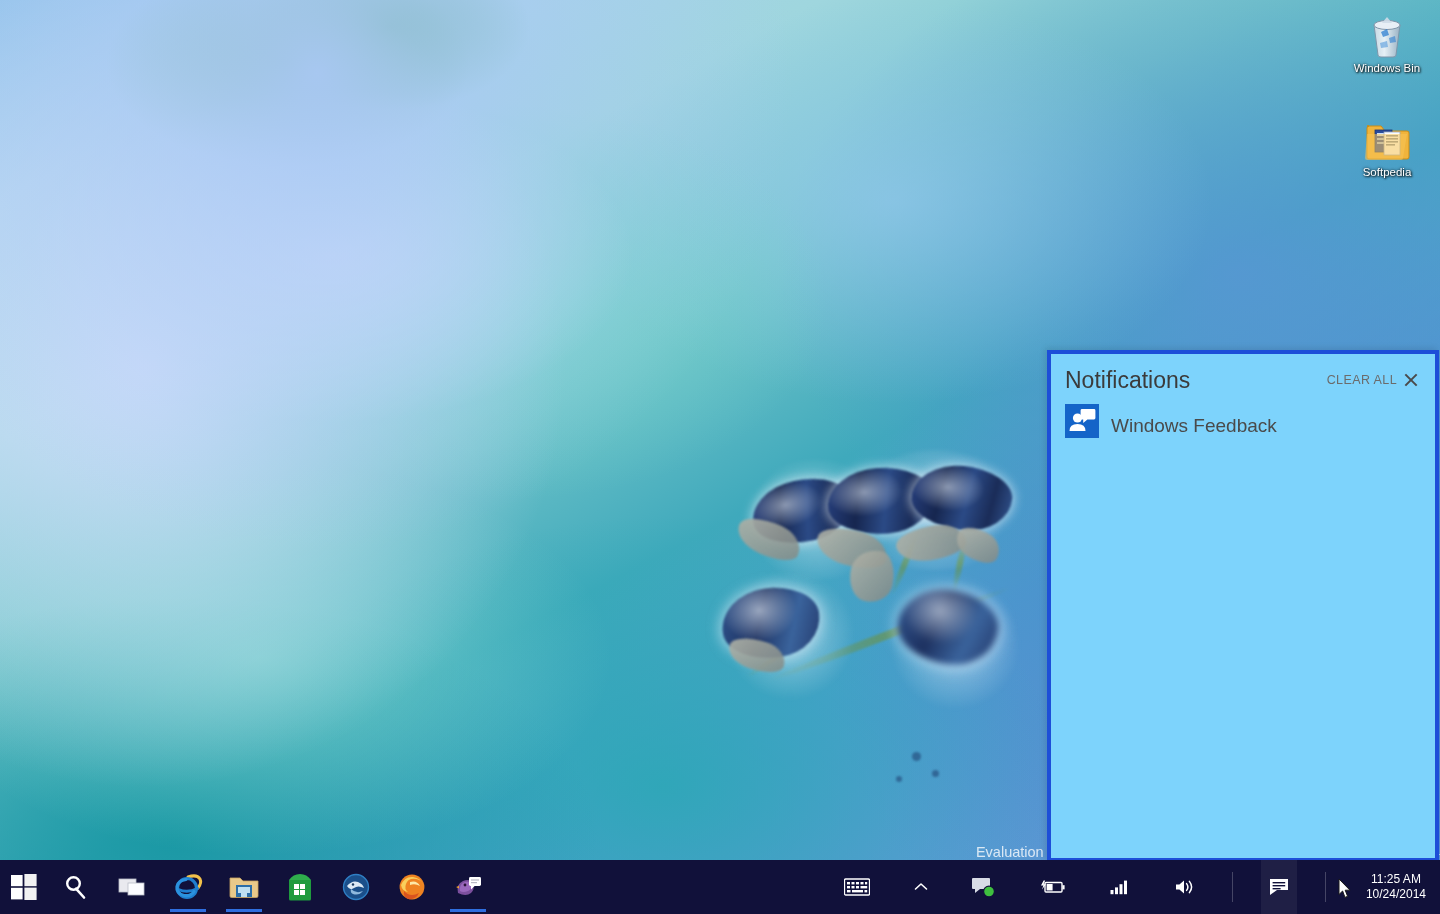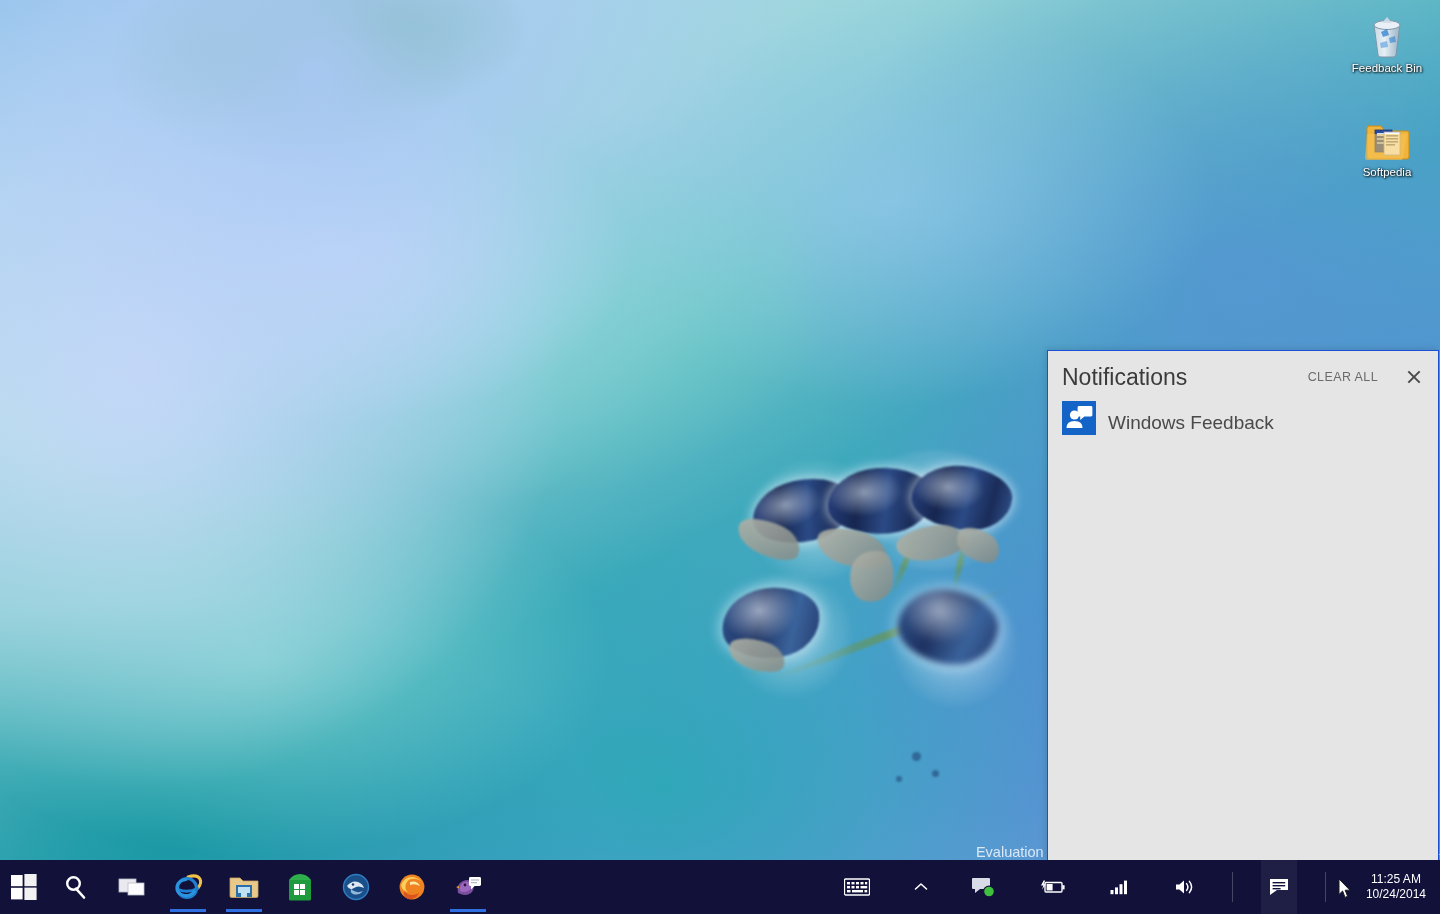--- a/index.html
+++ b/index.html
@@ -137,42 +137,42 @@
     font-family: "DejaVu Sans", sans-serif;
     user-select: none;
   }
   .softpedia-watermark sup { font-size: 13px; vertical-align: super; }
 
   
   #notification-panel {
     position: absolute;
     left: 1047px; top: 350px;
     width: 392px; height: 512px;
-    background: #e5e5e5;
-    border: 1px solid #1d4ed8;
+    background: #7dd3fc;
+    border: 4px solid #1d4ed8;
     box-sizing: border-box;
     box-shadow: -2px -2px 6px rgba(0,0,0,0.10);
   }
   .notif-header {
     display: flex; align-items: center;
     padding: 12px 14px 6px 14px;
   }
   .notif-title {
     font-size: 23px;
     color: #3b3b3b;
     font-weight: normal;
     font-family: "Liberation Sans", sans-serif;
     flex: 1;
     line-height: 28px;
   }
   .clear-all {
     font-size: 12.5px;
     color: #6b6b6b;
     letter-spacing: 0.4px;
-    margin-right: 28px;
+    margin-right: 6px;
     cursor: pointer;
     font-family: "Liberation Sans", sans-serif;
   }
   .close-x {
     width: 16px; height: 16px;
     position: relative;
     cursor: pointer;
     margin-right: 2px;
   }
   .close-x::before, .close-x::after {
@@ -320,21 +320,21 @@
           </linearGradient>
         </defs>
         <path d="M9 13 L13 43 Q13 45 16 45 L28 45 Q31 45 31 43 L35 13 Z" fill="url(#binGrad)" stroke="#8094a8" stroke-width="1" opacity="0.92"></path>
         <ellipse cx="22" cy="13" rx="13" ry="4.5" fill="#e8eff6" stroke="#8094a8" stroke-width="1"></ellipse>
         <path d="M22 5 l5 6 -10 0 z" fill="#cfdce8" opacity="0.9"></path>
         <path d="M16 20 l6 -3 2 6 -6 2 z" fill="#2d7fd0" opacity="0.75"></path>
         <path d="M24 26 l6 -2 1 6 -6 1 z" fill="#2d7fd0" opacity="0.6"></path>
         <path d="M15 31 l7 -2 1 6 -7 1 z" fill="#3a8ad8" opacity="0.5"></path>
       </svg>
     </div>
-    <div class="label">Feedback Bin</div>
+    <div class="label">Windows Bin</div>
   </div>
 
   <div class="desk-icon" id="desktop-icon-softpedia" style="left:1345px; top:112px;">
     <div class="glyph">
       <svg width="46" height="42" viewBox="0 0 46 42">
         <path d="M3 6 h14 l4 5 h22 a2 2 0 0 1 2 2 v24 a2 2 0 0 1 -2 2 h-38 a2 2 0 0 1 -2 -2 v-29 a2 2 0 0 1 2 -2 z" fill="#f0b43c" stroke="#c98c16" stroke-width="1"></path>
         <rect x="11" y="10" width="17" height="22" fill="#2a4b9b" stroke="#1d3570" stroke-width="0.8"></rect>
         <rect x="13" y="13" width="13" height="3" fill="#cfe0f5"></rect>
         <rect x="13" y="18" width="13" height="2" fill="#9dbbe6"></rect>
         <rect x="13" y="22" width="13" height="2" fill="#9dbbe6"></rect>

